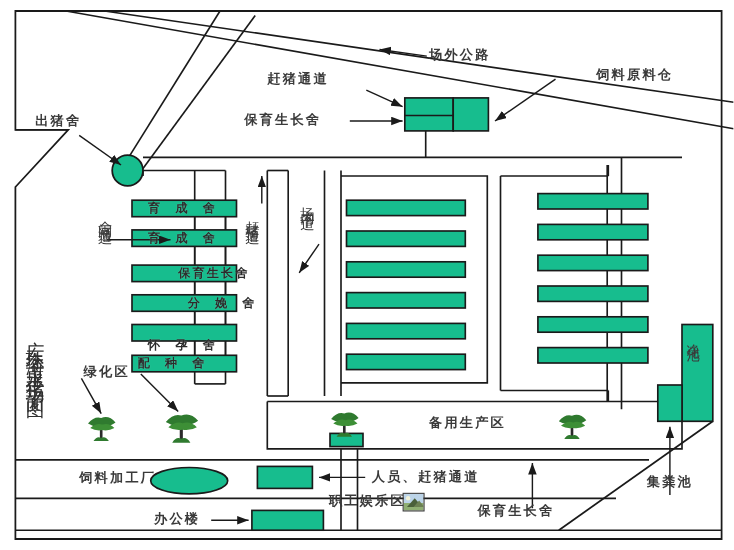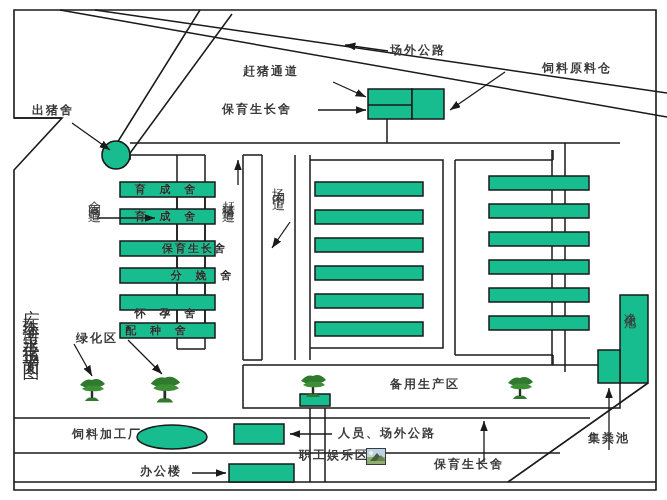--- a/index.html
+++ b/index.html
@@ -226,21 +226,21 @@
   <div class="lbl lbl-h" style="left:32px;top:104px;">出猪舍</div>
 
   <div class="lbl lbl-h" style="left:76px;top:332px;">绿化区</div>
 
   <div class="lbl lbl-h" style="left:390px;top:378px;text-align:right;">备用生产区</div>
 
   <div class="lbl lbl-h" style="left:72px;top:428px;">饲料加工厂</div>
 
   <div class="lbl lbl-h" style="left:140px;top:465px;">办公楼</div>
 
-  <div class="lbl lbl-h" style="left:338px;top:427px;">人员、场外公路</div>
+  <div class="lbl lbl-h" style="left:338px;top:427px;">人员、赶猪通道</div>
 
   <div class="lbl lbl-h" style="left:299px;top:449px;">职工娱乐区</div>
 
   <div class="lbl lbl-h" style="left:434px;top:458px;">保育生长舍</div>
 
   <div class="lbl lbl-h" style="left:588px;top:432px;">集粪池</div>
 
   <div class="lbl lbl-v" style="left:88px;top:190px;">舍间通道</div>
 
   <div class="lbl lbl-v" style="left:222px;top:190px;">赶猪通道</div>

